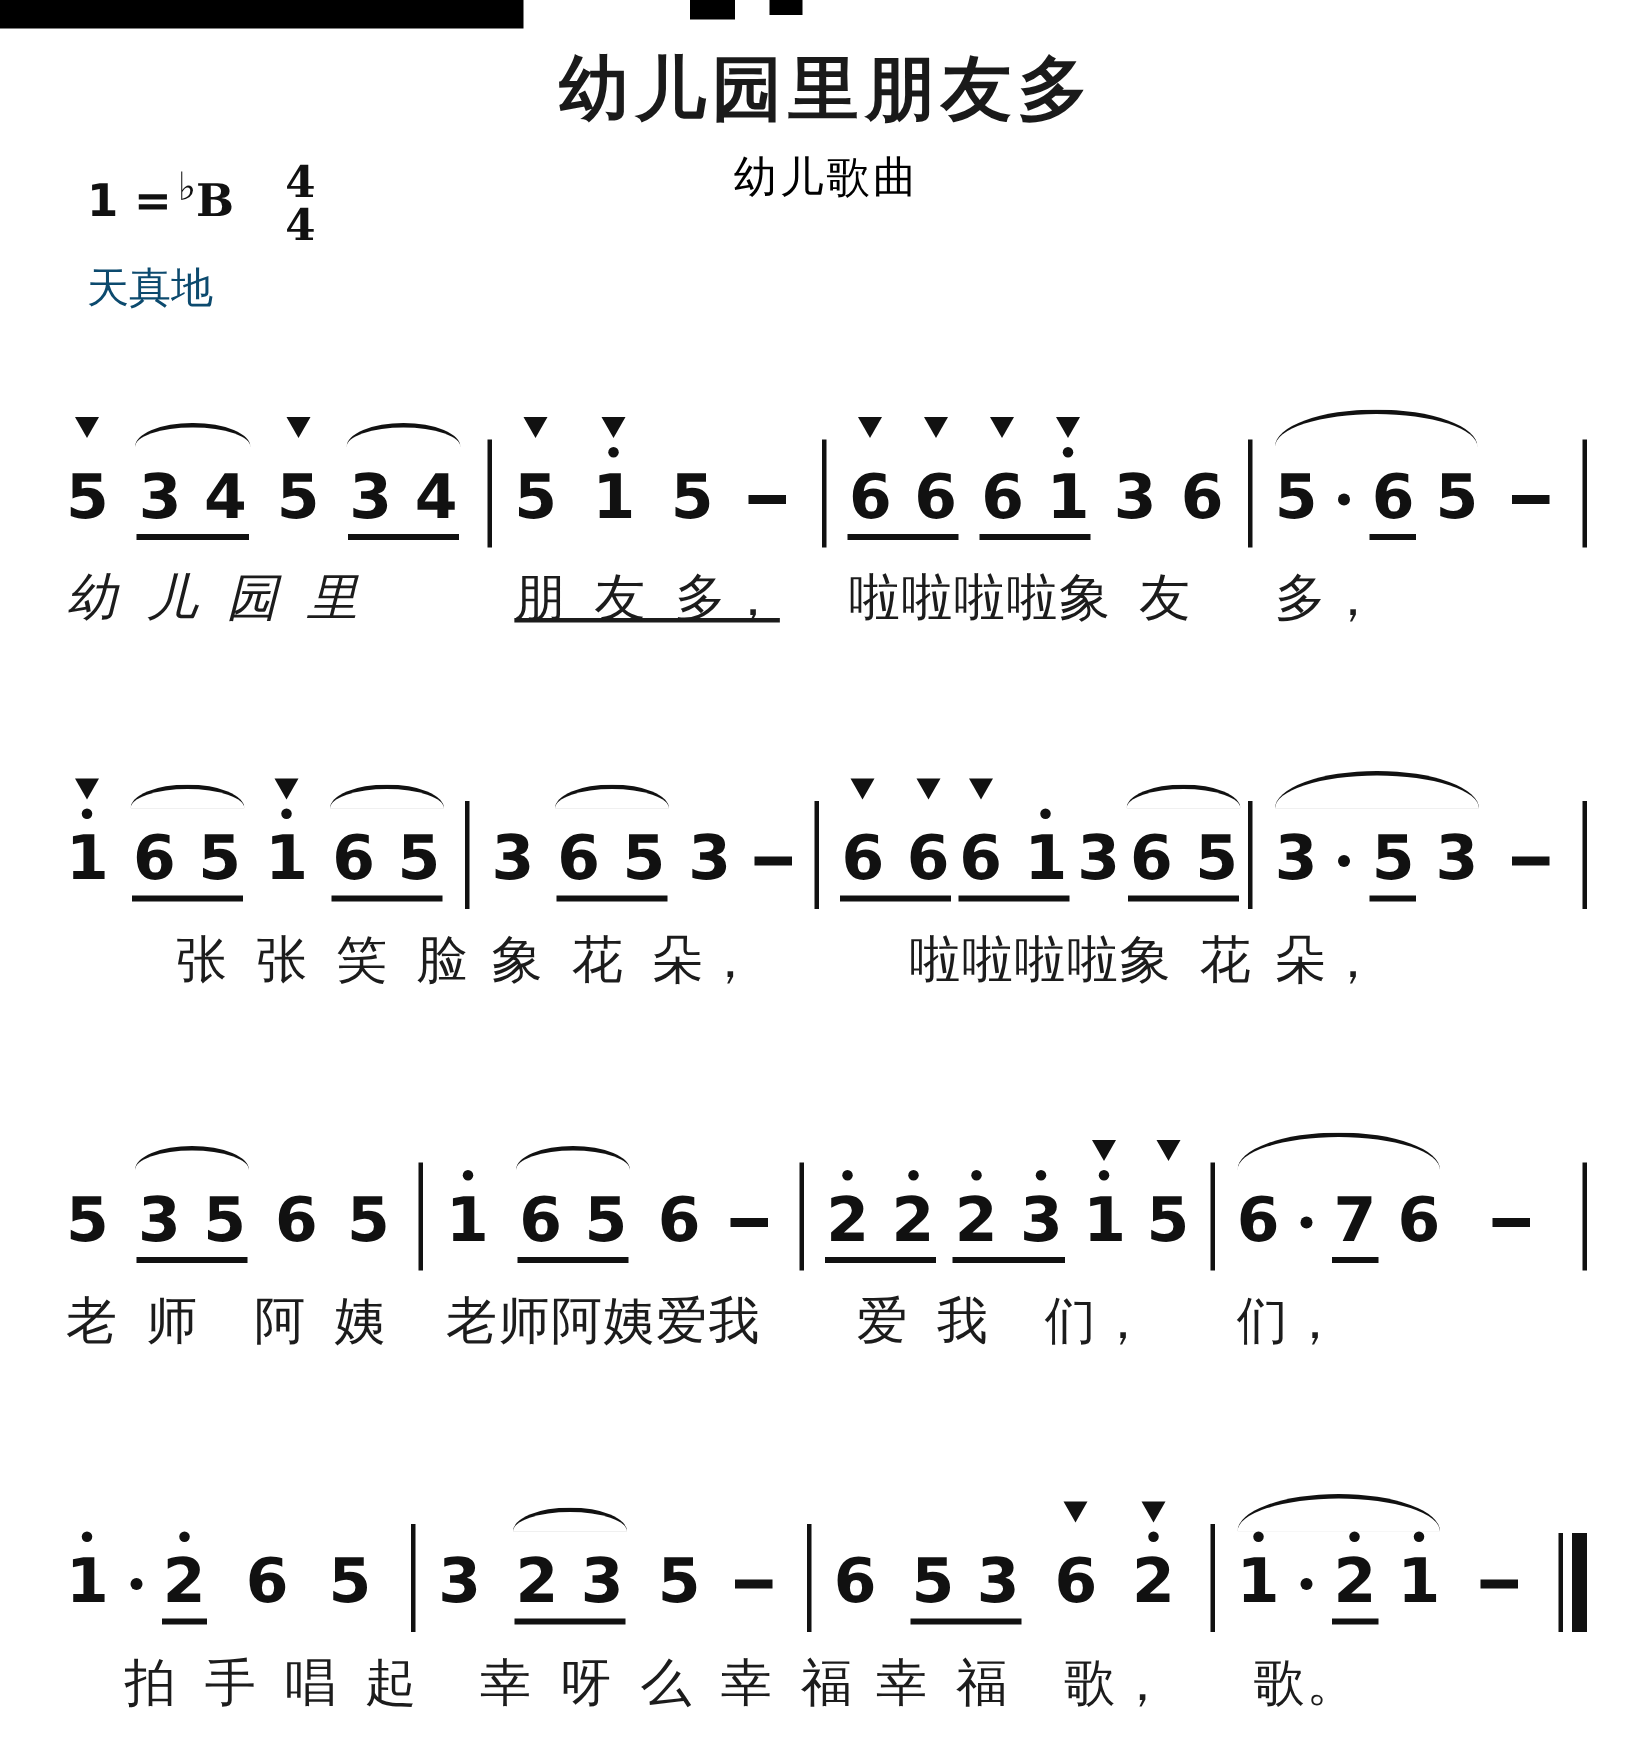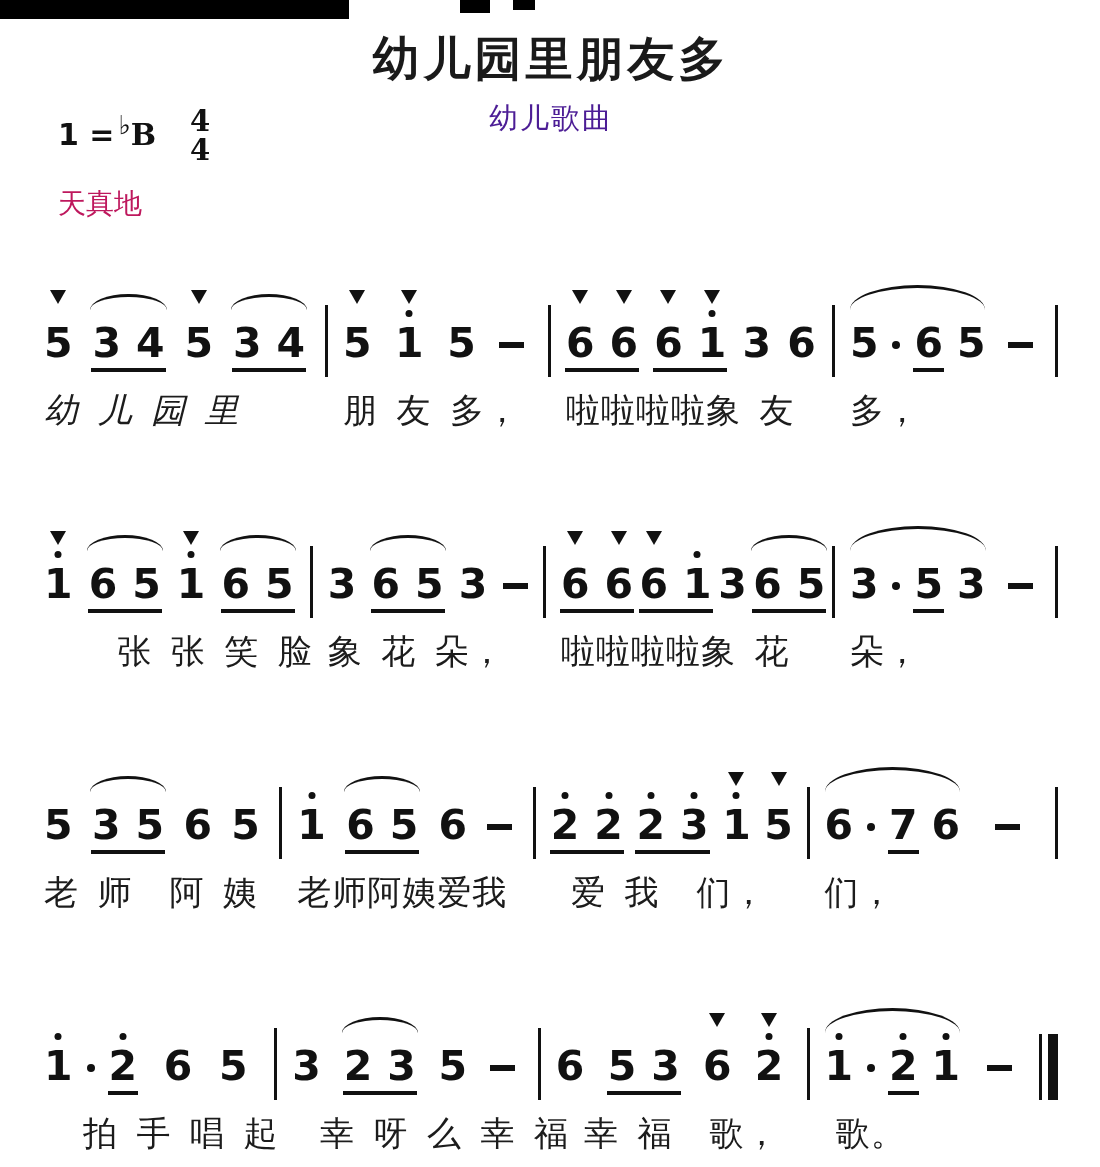--- a/index.html
+++ b/index.html
@@ -17,34 +17,34 @@
   .artifact-bar { position:absolute; top:0; left:0; width:349px; height:19px; background:#000; }
   .artifact-chip1 { position:absolute; top:0; left:460px; width:30px; height:13px; background:#000; }
   .artifact-chip2 { position:absolute; top:0; left:513px; width:22px; height:10px; background:#000; }
 
   
   .title {
     text-align:center; font-family:"DejaVu Sans", sans-serif;
     font-size:47px; font-weight:bold; letter-spacing:4px;
     margin-top:22px; color:#1a1a1a;
   }
-  .subtitle { text-align:center; font-size:29px; margin-top:8px; letter-spacing:2px; color:#4c1d95; }
+  .subtitle { text-align:center; font-size:29px; margin-top:8px; letter-spacing:2px; color:#000000; }
   .meta-row { display:flex; justify-content:space-between; align-items:center; margin-top:-34px; padding:0 12px 0 14px; }
   .keytime { display:flex; align-items:center; font-family:"DejaVu Serif", serif; }
   .key-prefix { font-family:"DejaVu Sans", sans-serif; font-weight:bold; font-size:30px; }
   .key-flat { font-size:26px; font-weight:bold; position:relative; top:-9px; margin-left:4px; }
   .key-letter { font-size:30px; font-weight:bold; font-family:"DejaVu Serif", serif; }
   .timesig { display:inline-block; text-align:center; margin-left:34px; position:relative; top:2px; }
   .timesig .tnum, .timesig .tden {
     display:block; font-family:"DejaVu Serif", serif; font-weight:bold;
     font-size:29px; line-height:1.0;
   }
   .timesig .tbar { width:30px; height:3px; background:#000; margin:2px auto; }
   .credit { font-size:29px; font-weight:bold; letter-spacing:2px; color:#1a1a1a; }
-  .tempo { font-size:28px; margin-top:22px; padding-left:14px; color:#be185d; }
+  .tempo { font-size:28px; margin-top:10px; padding-left:14px; color:#0c4a6e; }
 
   
   #score { margin-top:36px; }
   .score-line { margin-bottom:66px; }
   .music-row { display:flex; align-items:flex-end; padding-top:46px; width:100%; }
   .measure { display:flex; align-items:flex-end; justify-content:space-between; position:relative; }
   .measure + .measure { padding-left:15px; }
 
   .note { position:relative; display:inline-block; }
   .digit {
@@ -206,21 +206,21 @@
                 <div class="digit">5</div>
               </div>
               <div class="slur slur-big"></div>
             </div>
             <div class="dash"></div>
             <div class="barline"></div>
           </div>
         </div>
         <div class="lyric-row">
           <div class="lyric-chunk" style="width: 28%; font-style: italic;">幼 儿 园 里</div>
-          <div class="lyric-chunk" style="width: 22%;">朋 友 多，</div>
+          <div class="lyric-chunk" style="width: 22%; text-decoration: underline;">朋 友 多，</div>
           <div class="lyric-chunk" style="width: 28%;">啦啦啦啦象 友</div>
           <div class="lyric-chunk" style="width: 22%;">多，</div>
         </div>
       </div>
       <div class="score-line">
         <div class="music-row">
           <div class="measure" style="width: 26.5%;">
             <div class="note">
               <div class="digit">1</div>
               <div class="octave-dot"></div>
@@ -321,21 +321,21 @@
               </div>
               <div class="slur slur-big"></div>
             </div>
             <div class="dash"></div>
             <div class="barline"></div>
           </div>
         </div>
         <div class="lyric-row">
           <div class="lyric-chunk" style="width: 26.5%; text-align: right;">张 张 笑 脸</div>
           <div class="lyric-chunk" style="width: 23%;">象 花 朵，</div>
-          <div class="lyric-chunk" style="width: 28.5%;">啦啦啦啦象 花</div>
+          <div class="lyric-chunk" style="width: 28.5%; text-align: right;">啦啦啦啦象 花</div>
           <div class="lyric-chunk" style="width: 22%;">朵，</div>
         </div>
       </div>
       <div class="score-line">
         <div class="music-row">
           <div class="measure" style="width: 23.5%;">
             <div class="note">
               <div class="digit">5</div>
             </div>
             <div class="group underlined">

